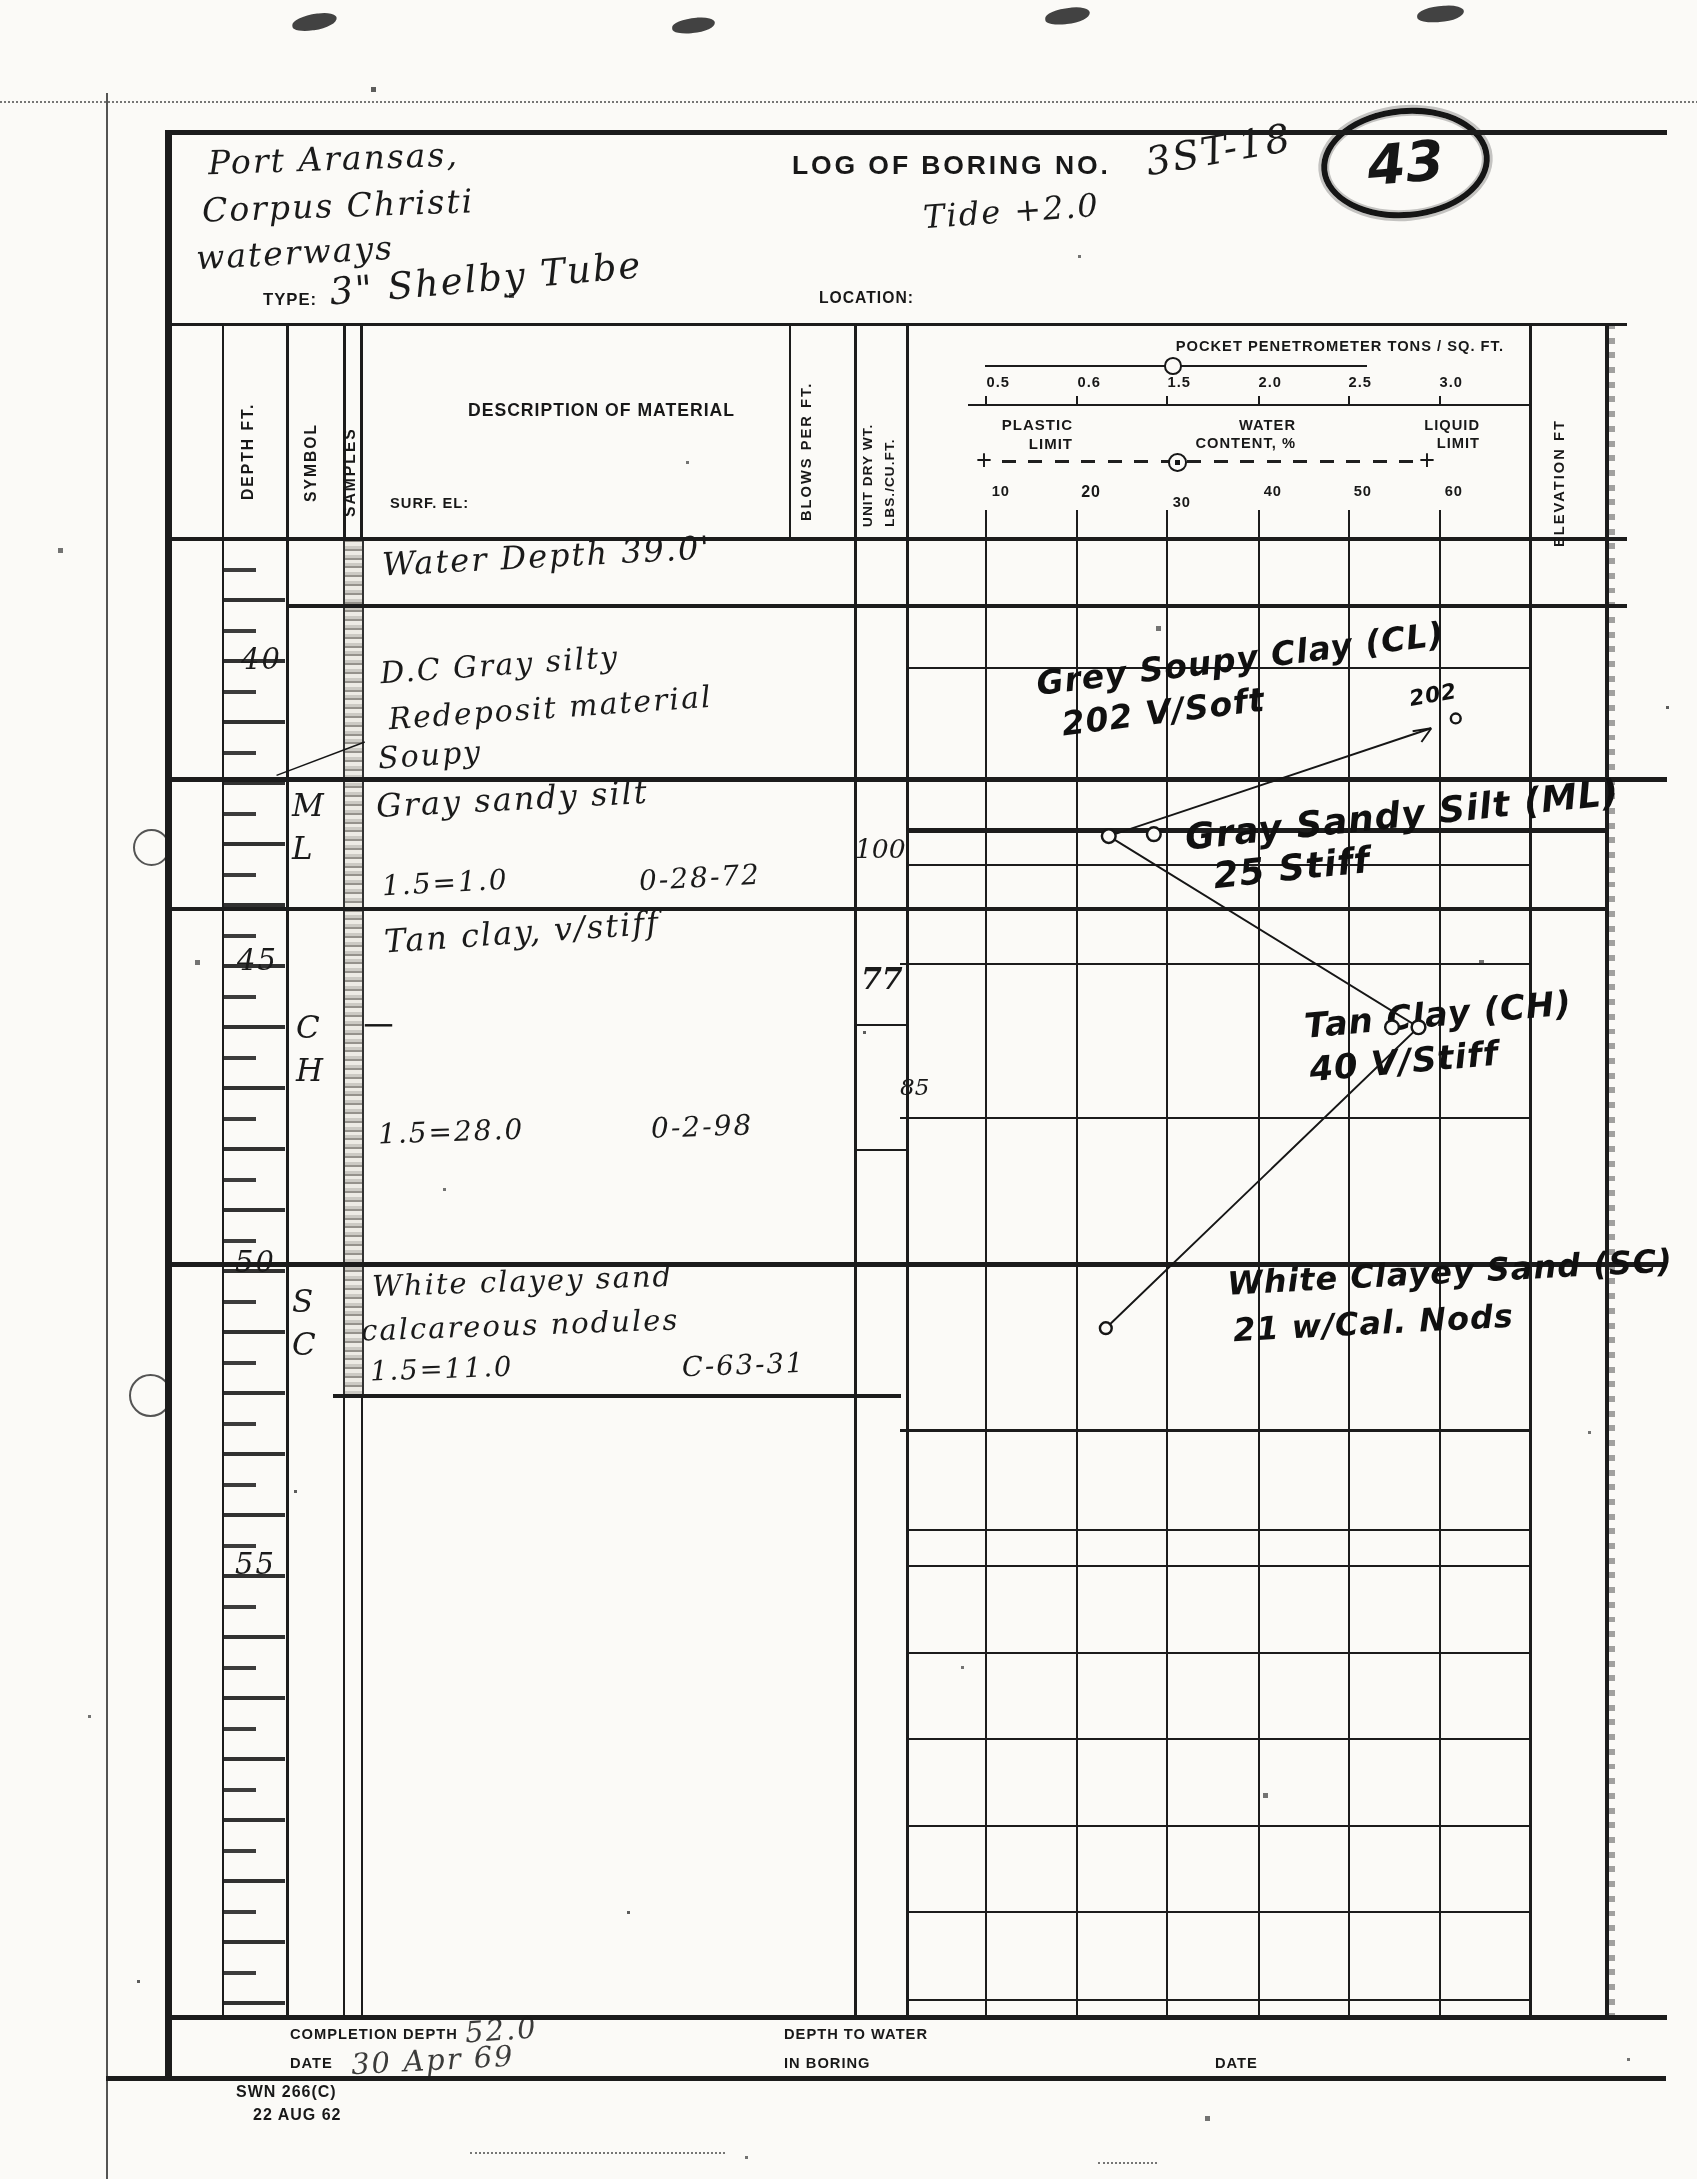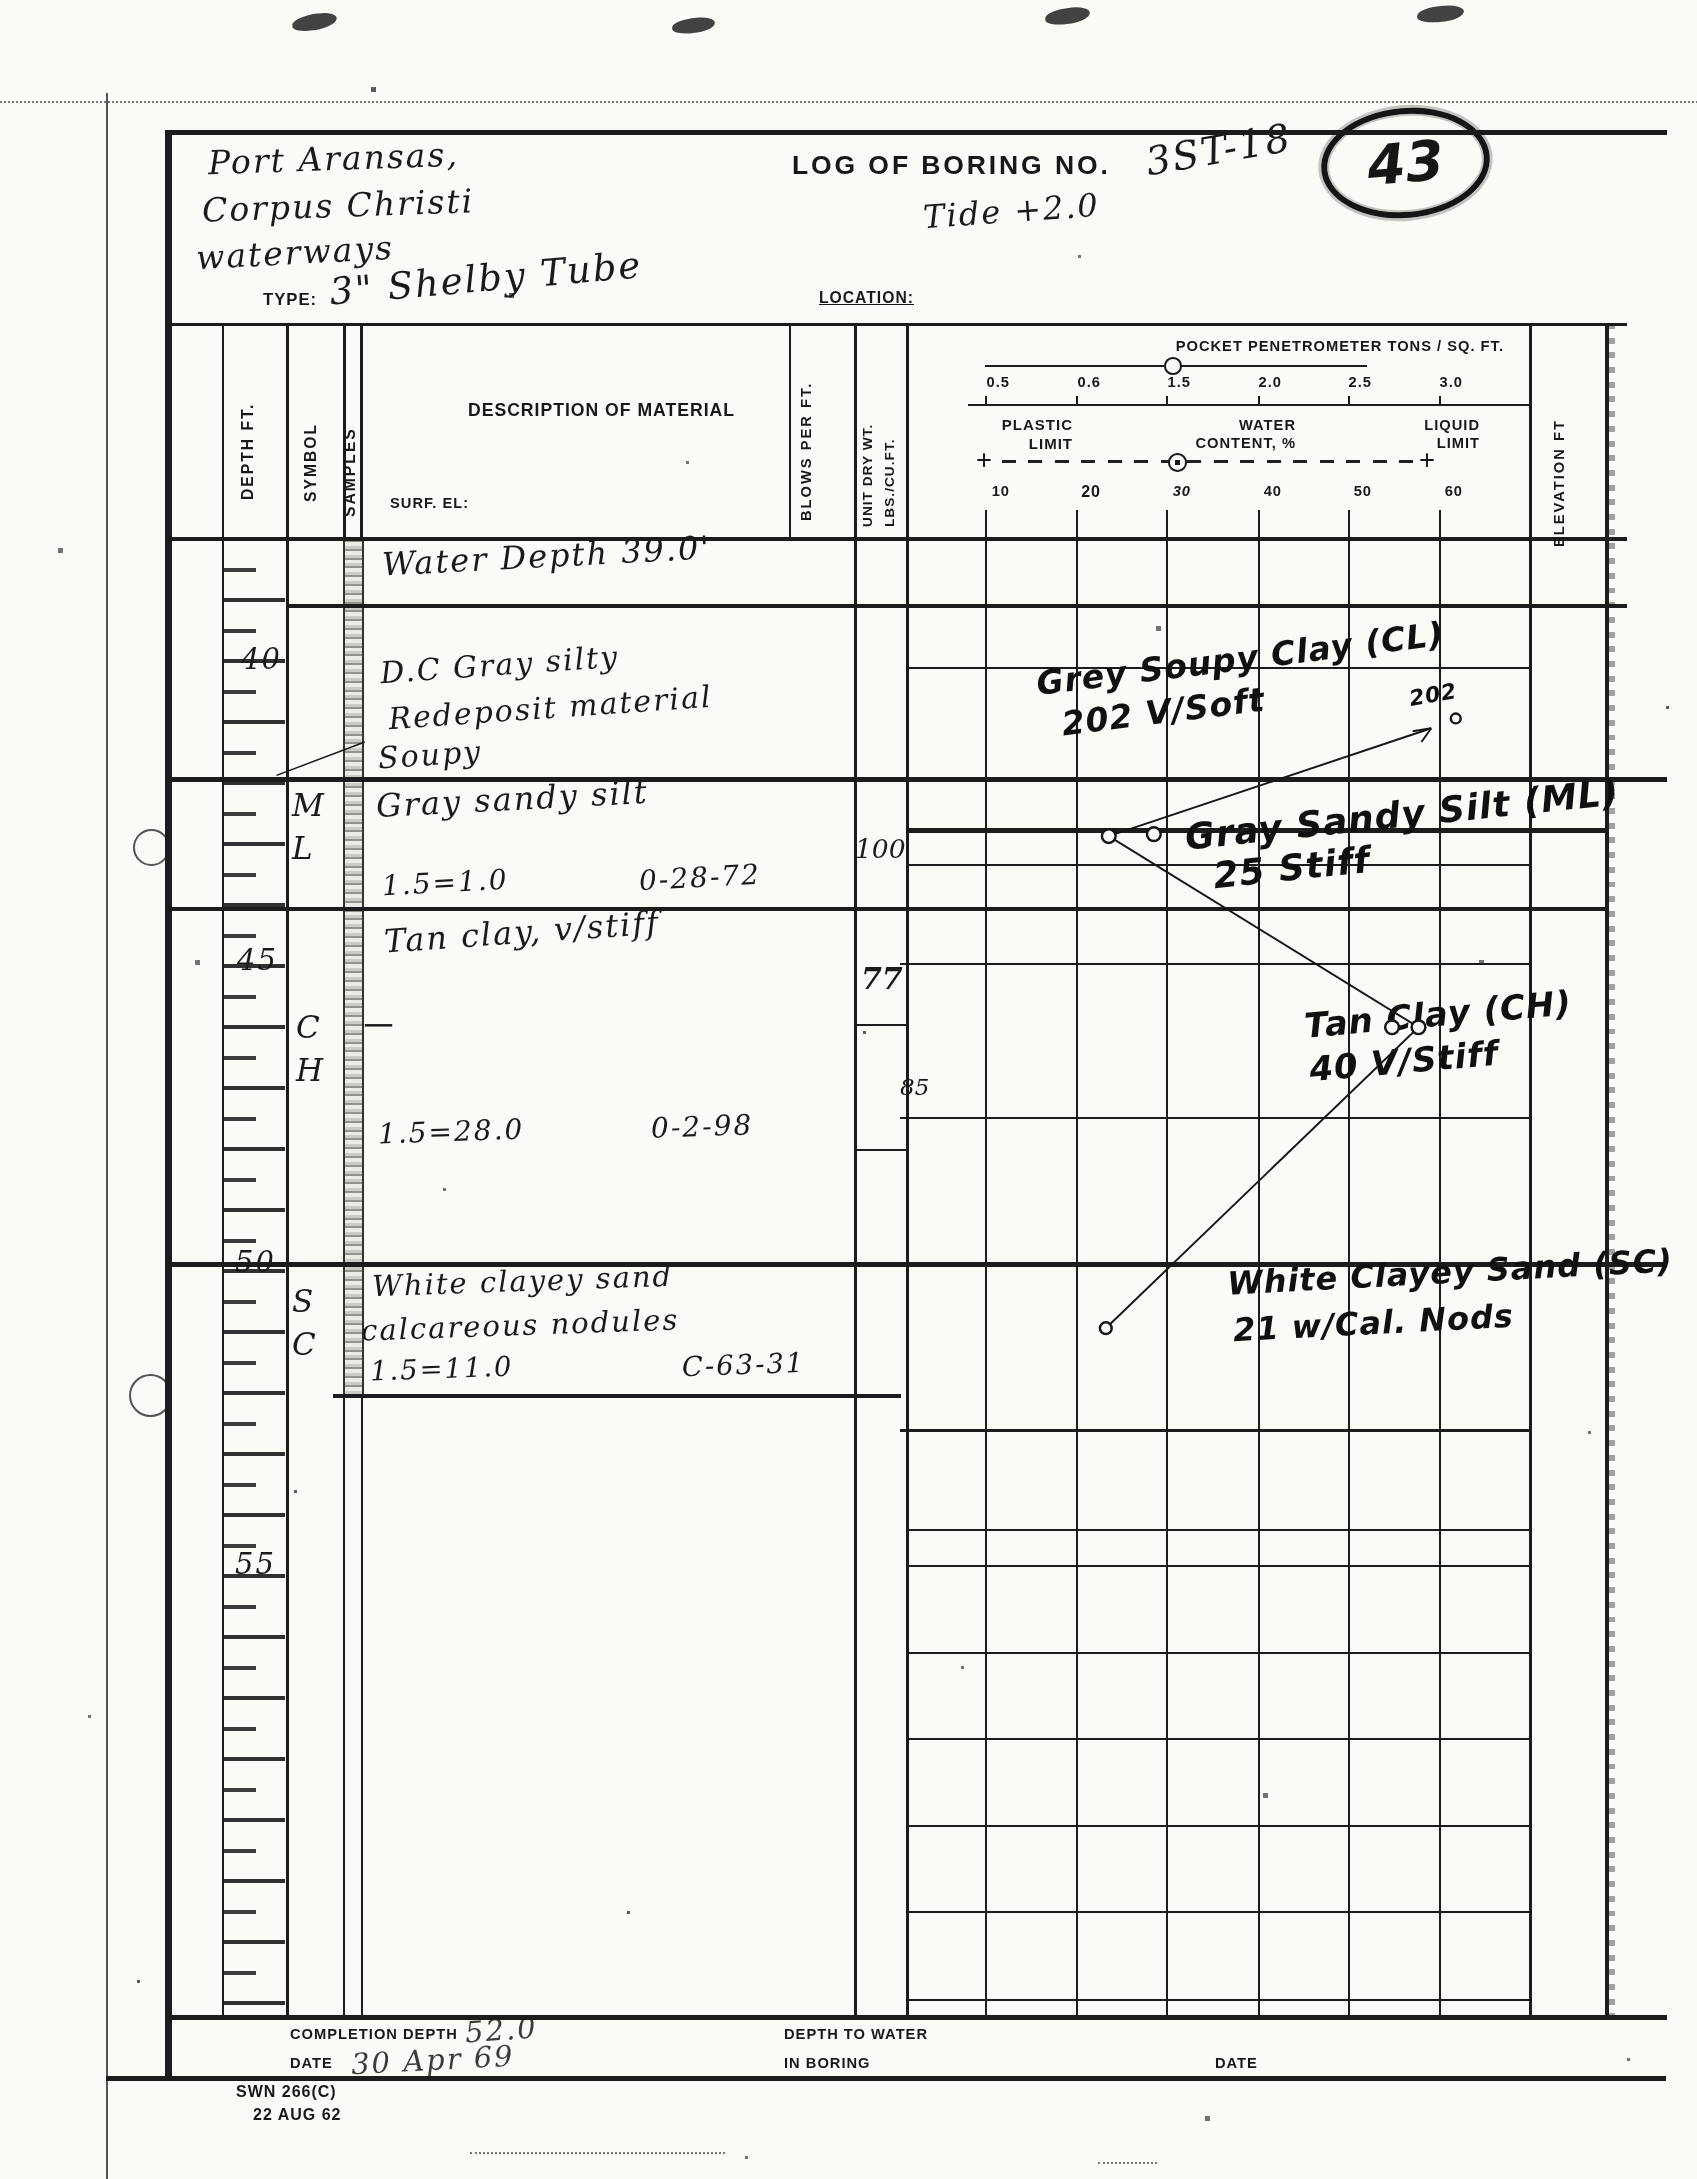--- a/index.html
+++ b/index.html
@@ -65,21 +65,21 @@
 
   <div class="printed bold" style="left:792px;top:149px;font-size:26.5px;letter-spacing:2.9px;">LOG OF BORING NO.</div>
   <div class="hand" style="left:1145px;top:127px;font-size:39px;transform:rotate(-10deg);">3ST-18</div>
   <div class="stamp" style="left:1321px;top:108px;width:157px;height:98px;">
     <span style="font-family:'DejaVu Sans',sans-serif;font-weight:700;font-style:italic;font-size:55px;">43</span>
   </div>
   <div class="hand" style="left:923px;top:192px;font-size:32px;transform:rotate(-4deg);">Tide +2.0</div>
 
   <div class="printed bold" style="left:263px;top:290px;font-size:16.7px;">TYPE:</div>
   <div class="hand" style="left:329px;top:257px;font-size:37px;transform:rotate(-5deg);">3" Shelby Tube</div>
-  <div class="printed bold" style="left:819px;top:288px;font-size:15.7px;text-decoration:underline;">LOCATION:</div>
+  <div class="printed bold" style="left:819px;top:288px;font-size:15.7px;">LOCATION:</div>
 
   <div class="vl" style="left:165px;top:130px;width:6.9px;height:1949px;"></div>
   <div class="vl" style="left:222px;top:323px;width:2px;height:1692px;"></div>
   <div class="vl" style="left:286px;top:323px;width:2.9px;height:1692px;"></div>
   <div class="strip" style="left:343px;top:537px;width:16.7px;height:857px;"></div>
   <div class="vl" style="left:343px;top:323px;width:2.9px;height:214px;"></div>
   <div class="vl" style="left:360px;top:323px;width:2.9px;height:214px;"></div>
   <div class="vl" style="left:343px;top:1394px;width:2px;height:621px;"></div>
   <div class="vl" style="left:361px;top:1394px;width:2px;height:621px;"></div>
   <div class="vl" style="left:789px;top:323px;width:2px;height:214px;"></div>
@@ -155,21 +155,21 @@
 CONTENT, %</div>
   <div class="printed bold center pre" style="left:1367px;top:416px;width:113px;font-size:14.7px;">LIQUID
 LIMIT</div>
   <div class="printed" style="left:976px;top:443px;font-size:27.4px;font-weight:400;">+</div>
   <div class="dashline" style="left:1002px;top:460px;width:421px;"></div>
   <div class="circ" style="left:1168px;top:453px;width:14.7px;height:14.7px;background:radial-gradient(#161616 0 2.9px,#fbfaf7 2.9px);"></div>
   <div class="printed" style="left:1419px;top:443px;font-size:27.4px;font-weight:400;">+</div>
 
   <div class="printed bold center" style="left:961px;top:482px;width:49px;font-size:14.7px;">10</div>
   <div class="printed bold center" style="left:1052px;top:482px;width:49px;font-size:16px;">20</div>
-  <div class="printed bold center" style="left:1142px;top:482px;width:49px;font-size:14.7px;font-style:italic;">30</div>
+  <div class="printed bold center" style="left:1142px;top:493px;width:49px;font-size:14.7px;">30</div>
   <div class="printed bold center" style="left:1233px;top:482px;width:49px;font-size:14.7px;">40</div>
   <div class="printed bold center" style="left:1323px;top:482px;width:49px;font-size:14.7px;">50</div>
   <div class="printed bold center" style="left:1414px;top:482px;width:49px;font-size:14.7px;">60</div>
 
   <div class="tickrow" style="left:224px;top:541px;width:61px;height:1474px;opacity:.9;
               background:repeating-linear-gradient(to bottom,transparent 0 57px,#1b1b1b 57px 61px);"></div>
   <div class="tickrow" style="left:224px;top:511px;width:32px;height:1470px;opacity:.85;
               background:repeating-linear-gradient(to bottom,transparent 0 57px,#1b1b1b 57px 61px);"></div>
   <div class="hand" style="left:241px;top:642px;font-size:29px;">40</div>
   <div class="hand" style="left:237px;top:943px;font-size:29px;">45</div>

